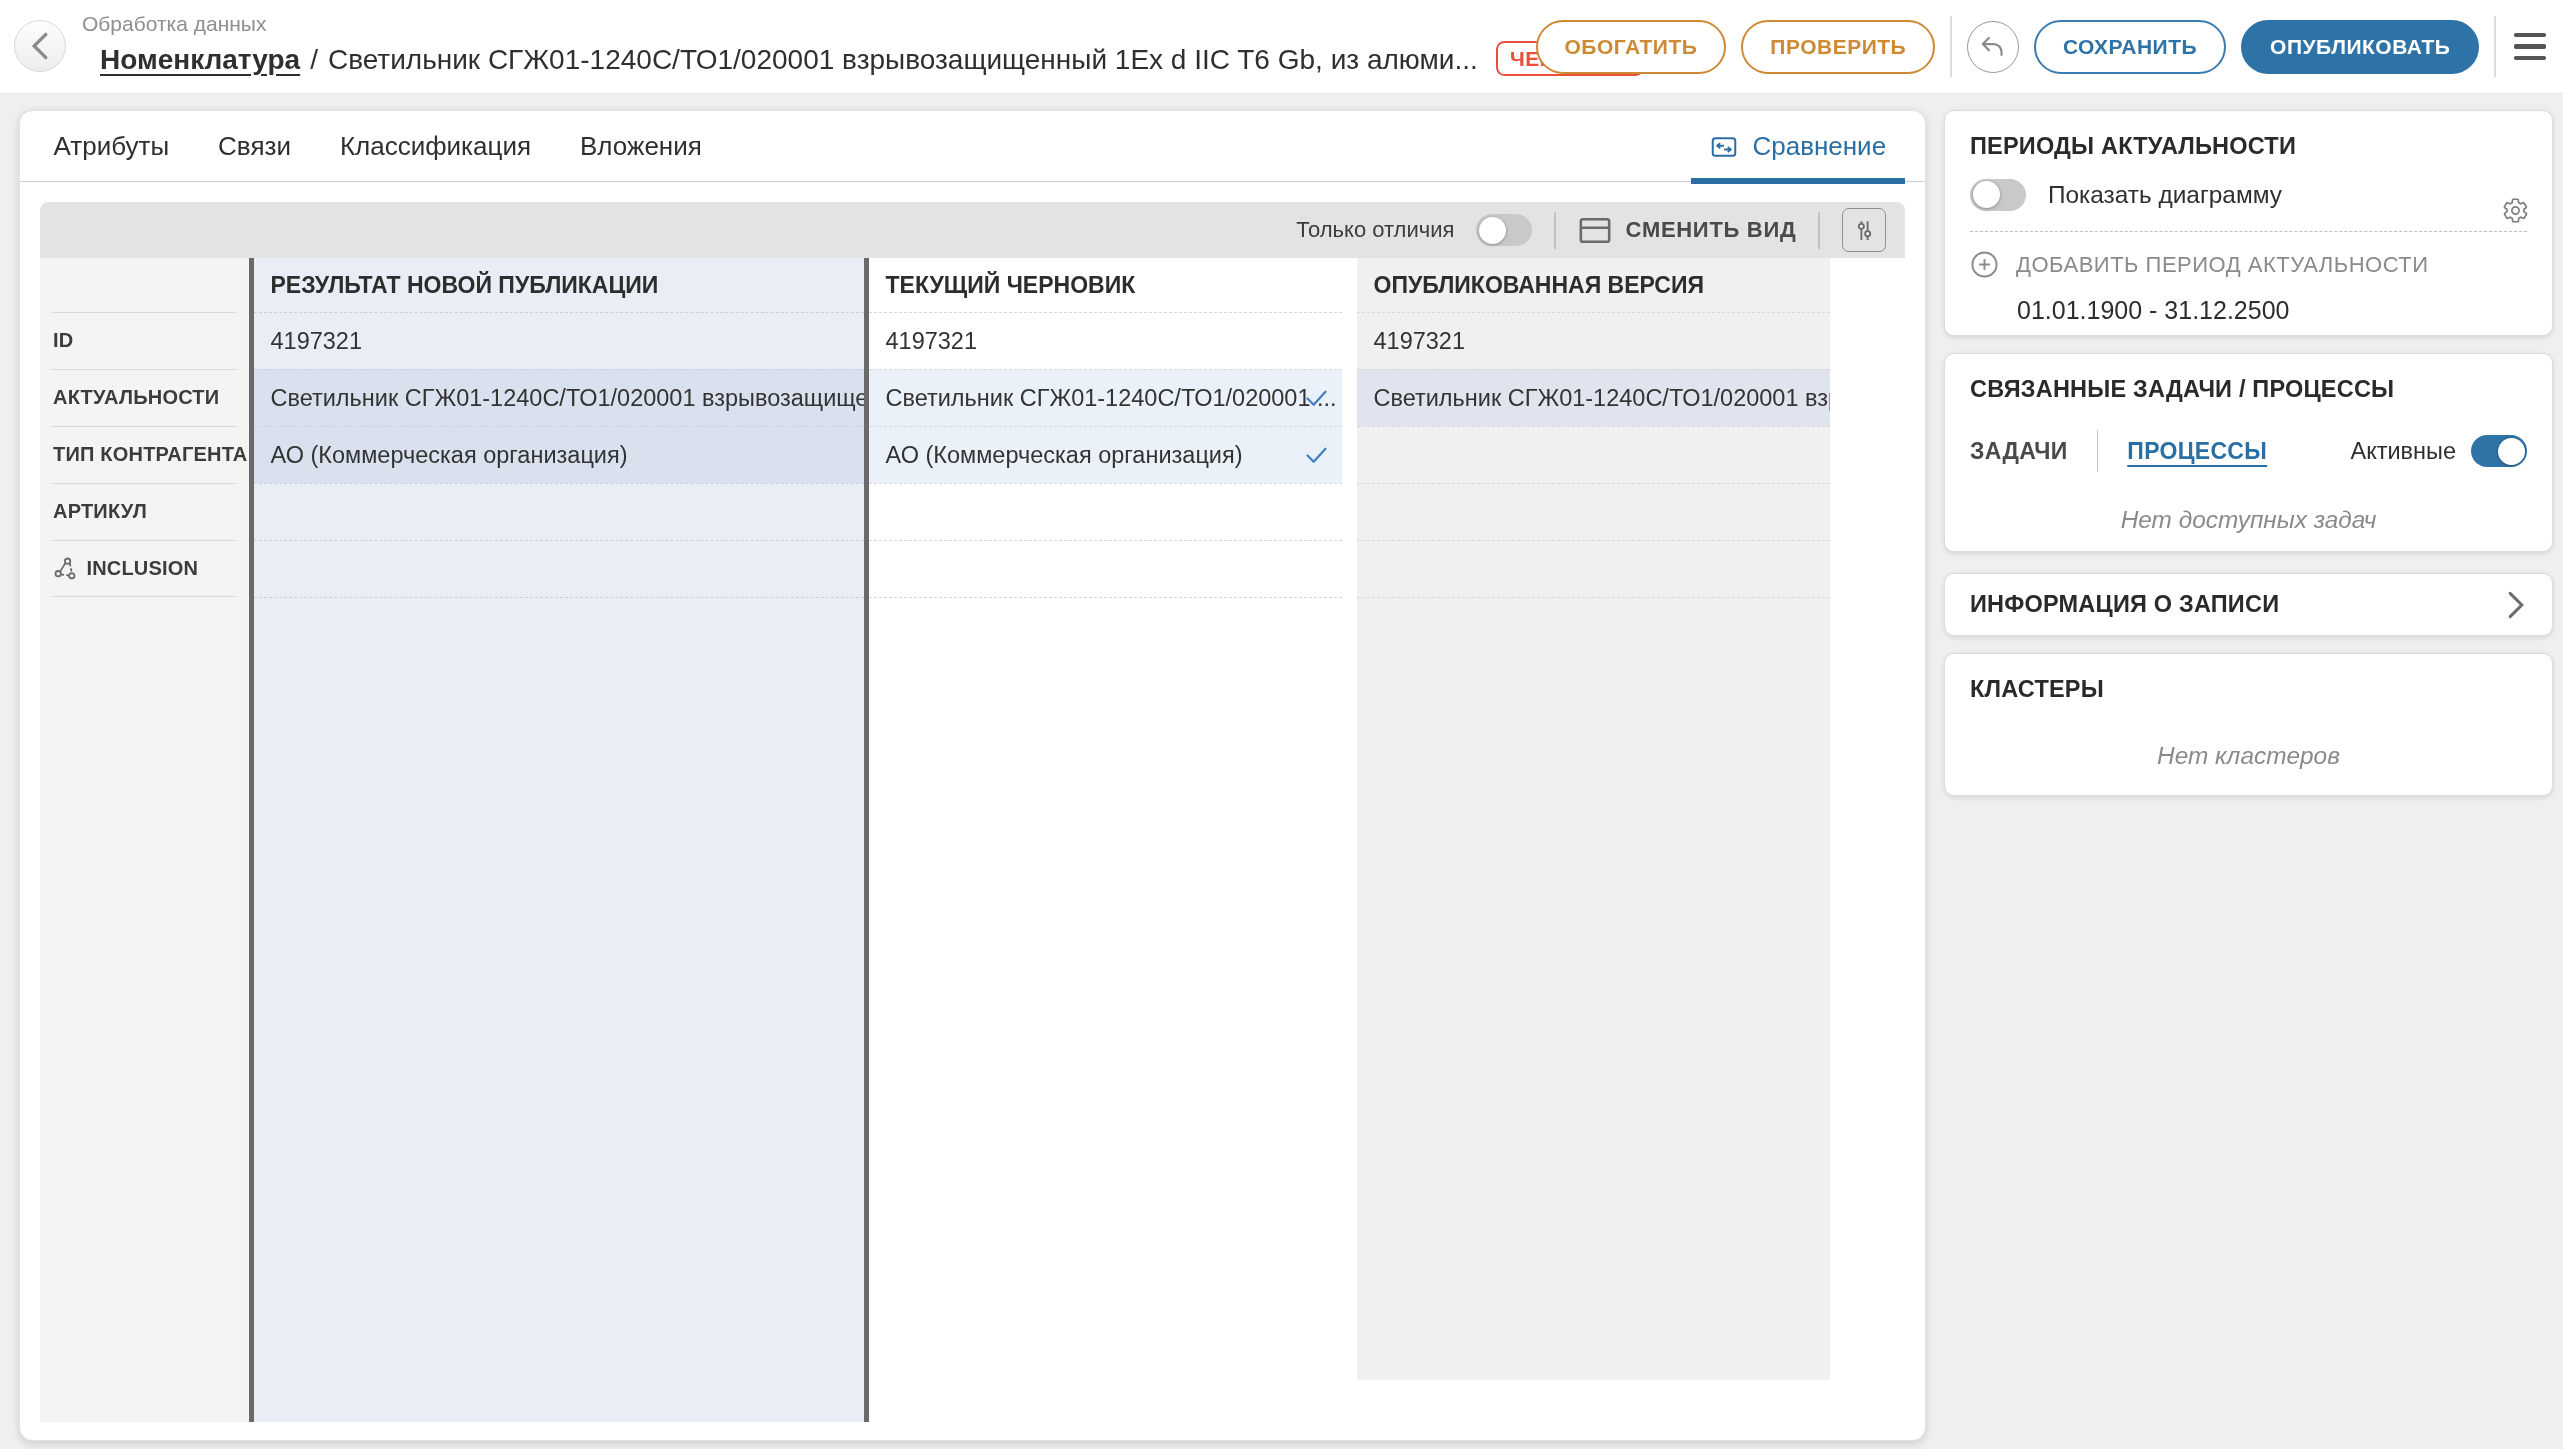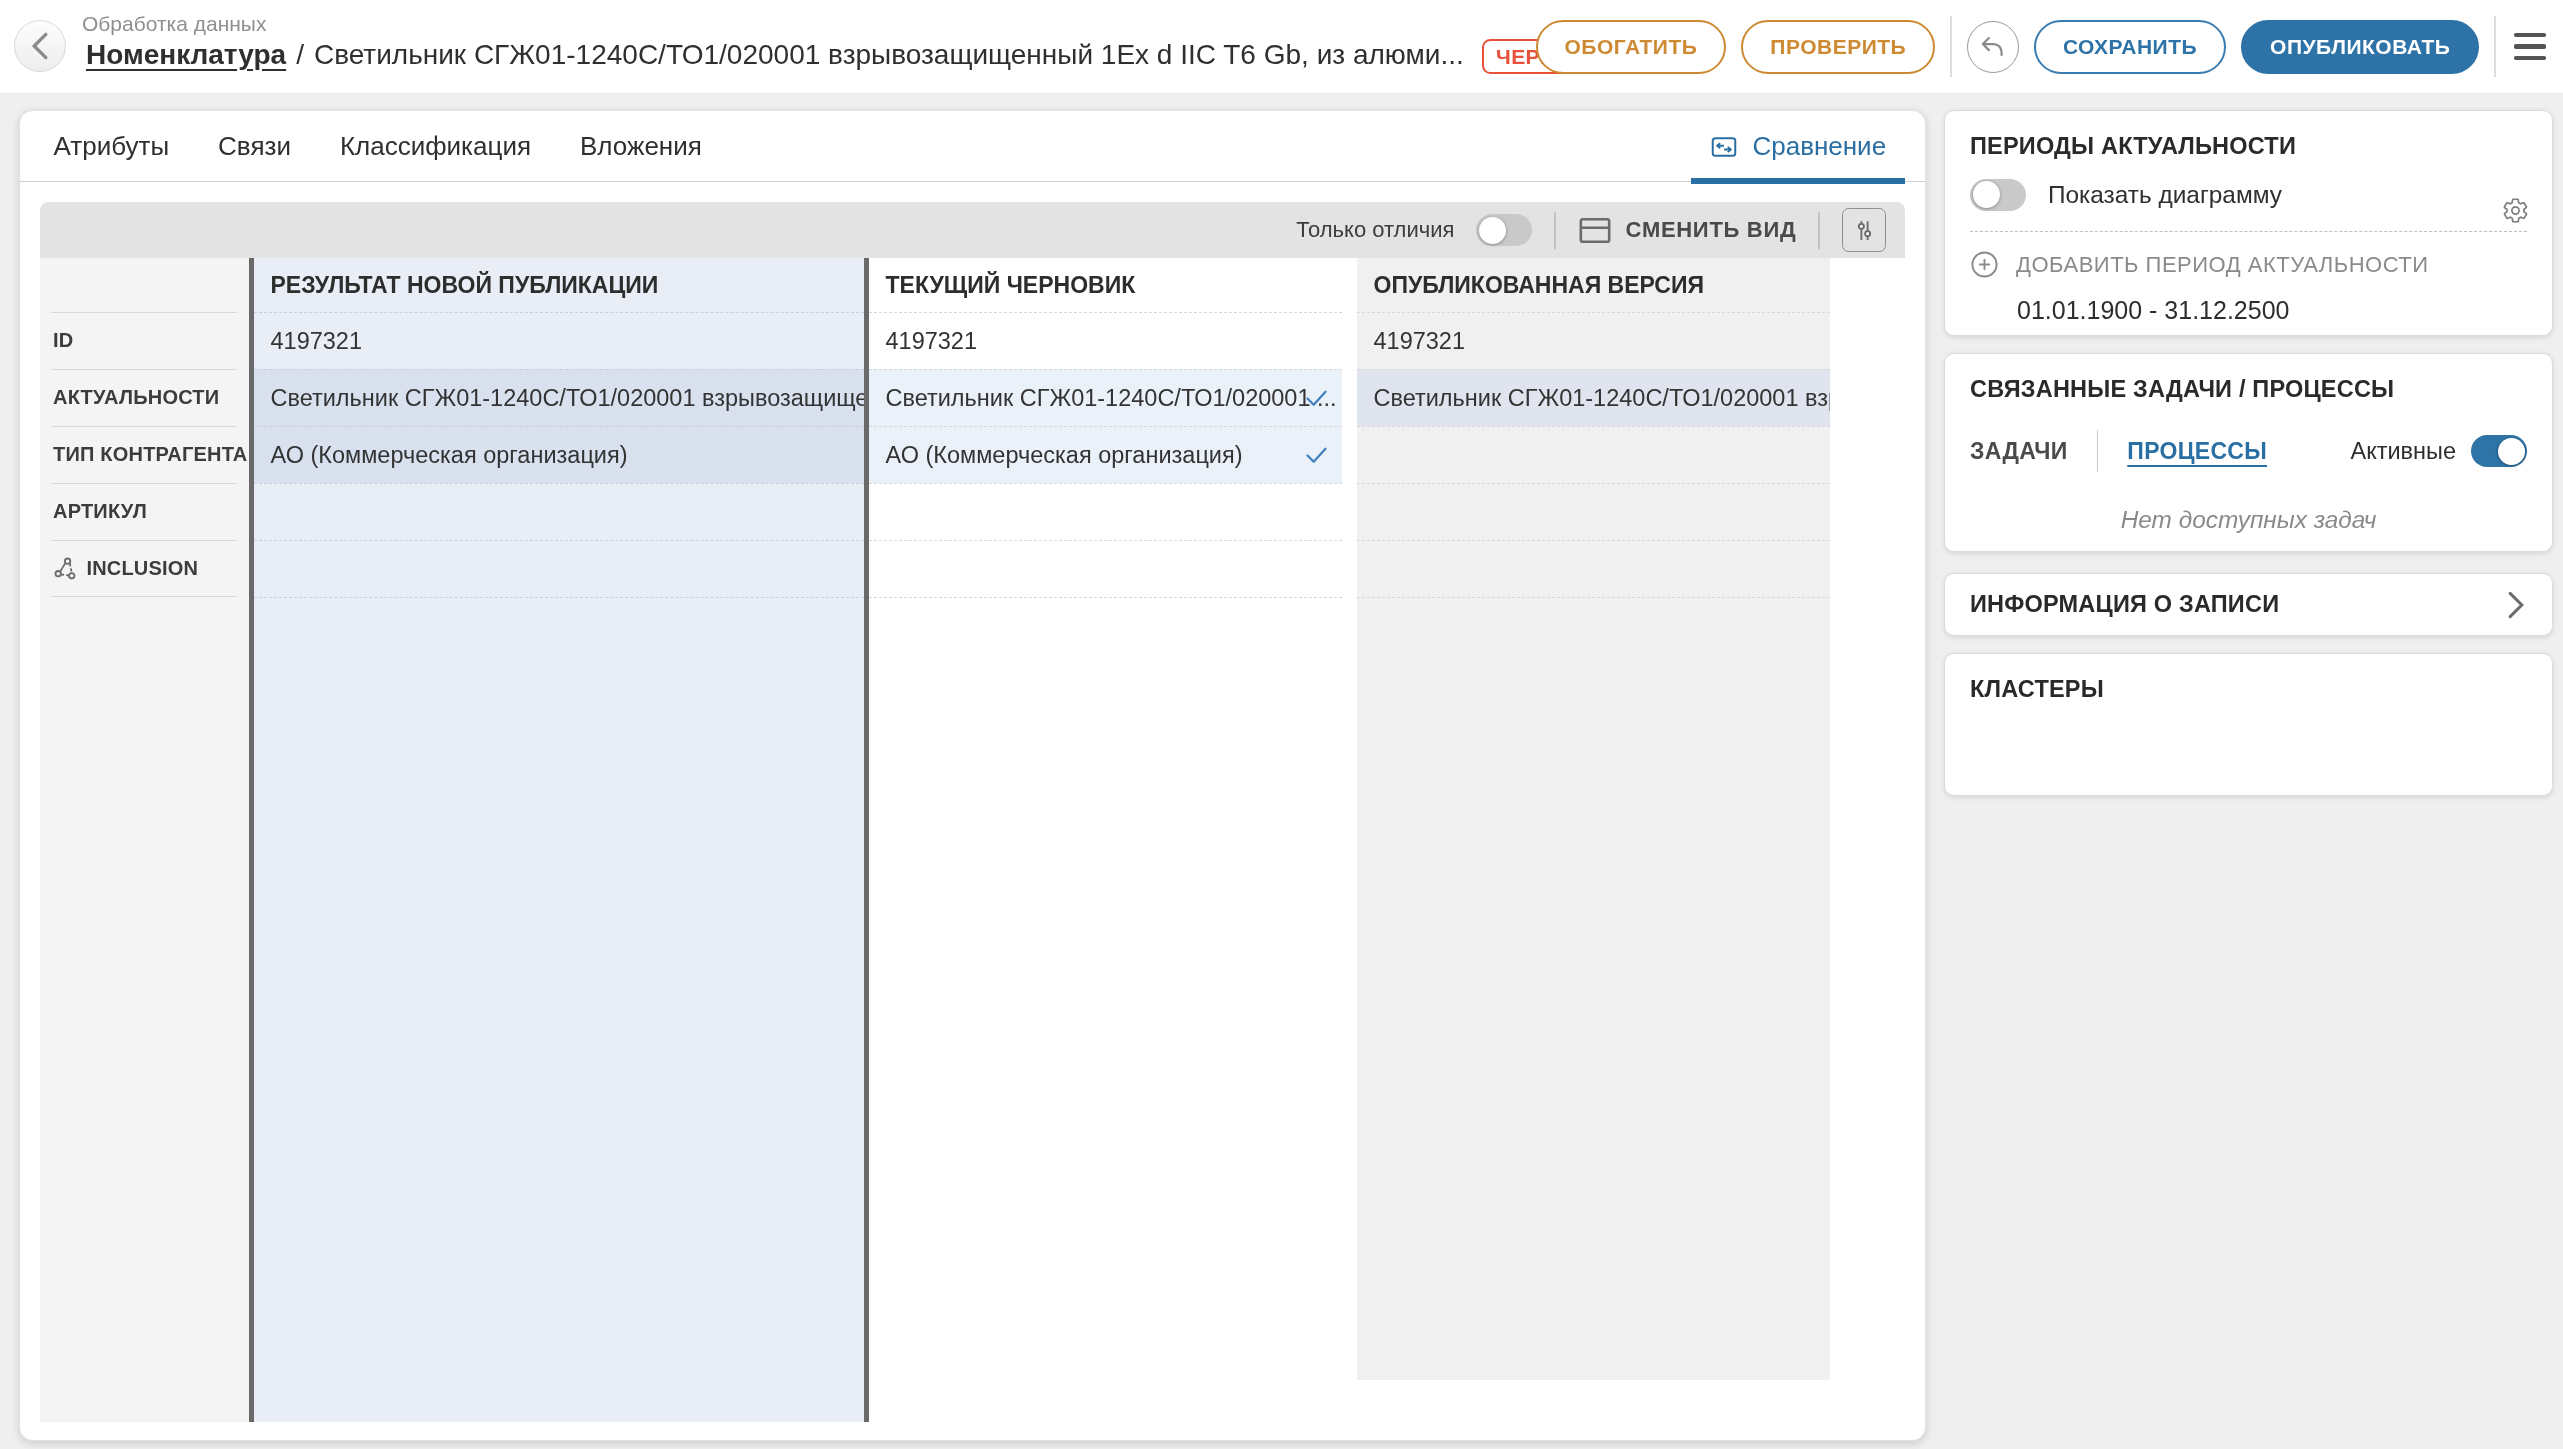--- a/index.html
+++ b/index.html
@@ -6,21 +6,21 @@
   html,body { width:2563px; height:1450px; overflow:hidden; }
   body { font-family:"Liberation Sans","DejaVu Sans",sans-serif; background:#efeff0; color:#333; }
   .screen { position:relative; width:2563px; height:1450px; }
 
   
   .topbar { position:absolute; left:0; top:0; width:100%; height:94px; background:#fff; border-bottom:0.8px solid #e7e7e7; }
   .back { position:absolute; left:13.5px; top:20px; width:52px; height:52px; border-radius:50%;
           border:1.7px solid #d9d9d9; background:linear-gradient(#fdfdfd,#ededed); cursor:pointer;
           display:flex; align-items:center; justify-content:center; }
   .crumb { position:absolute; left:82px; top:11.8px; font-size:21px; color:#8f8f8f; }
-  .titlerow { position:absolute; left:86px; top:39px; display:flex; align-items:flex-start; white-space:nowrap; max-width:1615px; }
+  .titlerow { position:absolute; left:100px; top:39px; display:flex; align-items:flex-end; white-space:nowrap; max-width:1615px; }
   .entity { font-size:28px; font-weight:700; color:#2f2f2f; text-decoration:underline; text-underline-offset:5px; cursor:pointer; }
   .tsep1 { font-size:28px; margin:0 10px; color:#2f2f2f; }
   .rectitle { font-size:28px; color:#2f2f2f; }
   .badge { margin-left:18.5px; border:2.5px solid #e8503a; color:#e8503a; border-radius:8.4px;
            font-size:21px; font-weight:700; letter-spacing:0.4px; padding:5px 11.8px; line-height:1; }
   .star { margin-left:17px; font-size:37px; color:#f0a32c; line-height:1; cursor:pointer; }
   .actions { position:absolute; right:15px; top:18.5px; height:56px; display:flex; align-items:center; gap:15px; }
   .pill { height:54px; border-radius:27px; background:#fff; font-size:21px; font-weight:700; letter-spacing:0.5px;
           padding:0 27px; cursor:pointer; font-family:inherit; }
   .pill.orange { border:2.5px solid #cd8a33; color:#cd8a33; }
@@ -309,17 +309,18 @@
 
     <section class="panel p2">
       <div class="ptitle">ИНФОРМАЦИЯ О ЗАПИСИ</div>
       <svg width="22" height="30" viewBox="0 0 13 18">
           <path d="M3 2 L10 9 L3 16" fill="none" stroke="#6b6b6b" stroke-width="1.8" stroke-linecap="round"></path>
         </svg>
     </section>
 
     <section class="panel p4">
       <div class="ptitle">КЛАСТЕРЫ</div>
+      <div class="emptytxt">Нет кластеров</div>
     </section>
 
   </aside>
 </div>
 
 
 </body></html>

